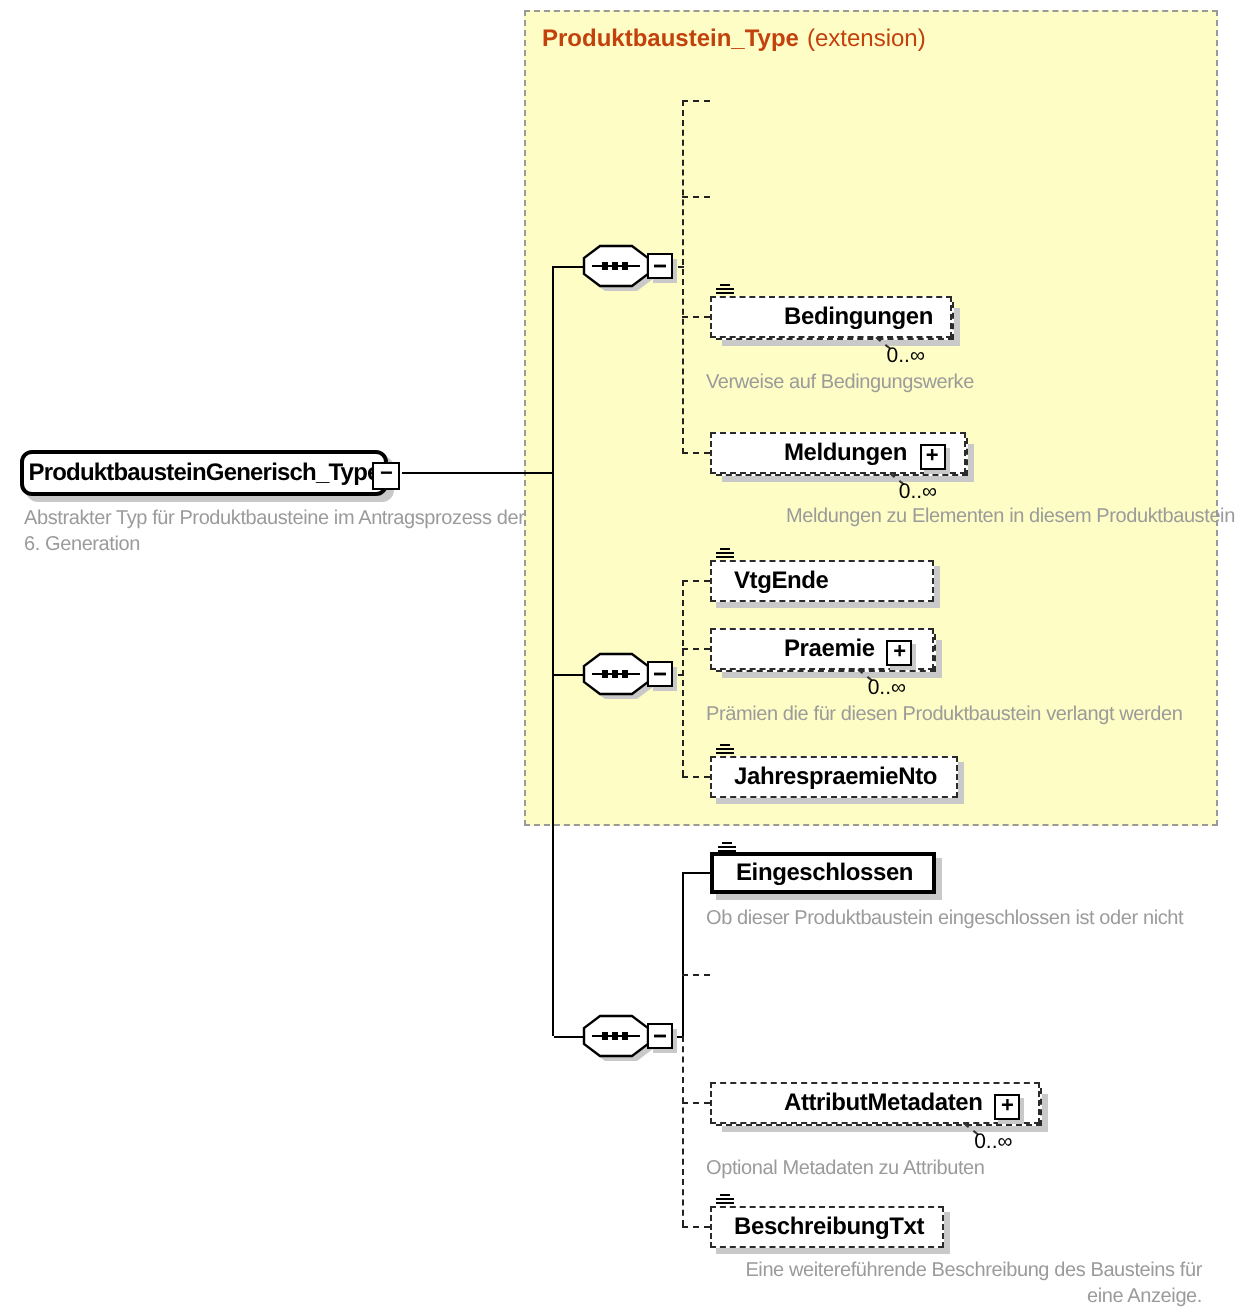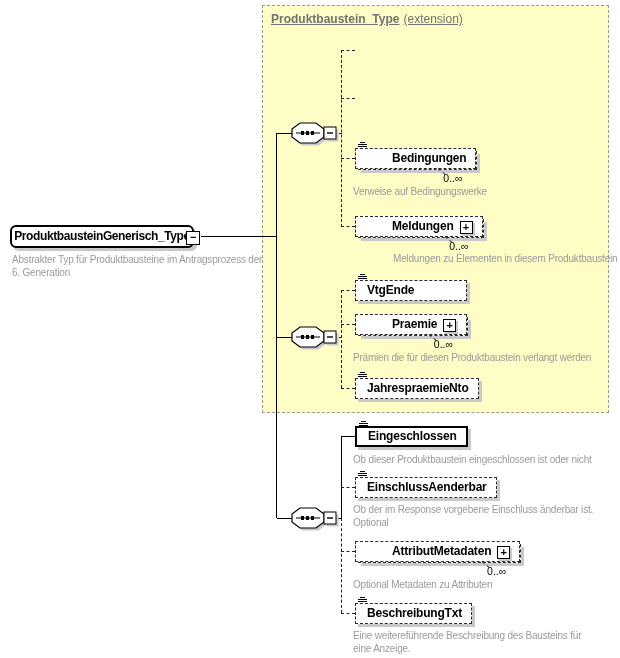--- a/index.html
+++ b/index.html
@@ -5,21 +5,21 @@
   html,body{margin:0;padding:0;background:#fff;}
   .canvas{
     position:relative;width:620px;height:658px;background:#fff;overflow:hidden;
     font-family:"Liberation Sans","DejaVu Sans",sans-serif;
   }
   
   .extbox{
     position:absolute;left:262px;top:5px;width:347px;height:408px;
     background:#fdfdc5;border:1px dashed #9a9a9a;box-sizing:border-box;
   }
-  .exttitle{position:absolute;left:8px;top:6px;font-size:12px;color:#737373;white-space:nowrap;text-decoration:underline;}
+  .exttitle{position:absolute;left:8px;top:6px;font-size:12px;color:#c2410c;white-space:nowrap;}
   .exttitle .b{font-weight:bold;}
   .exttitle .sfx{margin-left:4px;}
   
   .ln{position:absolute;}
   .lnh{height:0;border-top:1px solid #000;}
   .lnv{width:0;border-left:1px solid #000;}
   .lnh.dash{border-top-style:dashed;border-top-color:#222;}
   .lnv.dash{border-left-style:dashed;border-left-color:#222;}
   
   .rootwrap{position:absolute;left:10px;top:225px;z-index:1;}
@@ -215,46 +215,35 @@
       <span class="txticon">
           <i></i>
           <i></i>
           <i></i>
         </span>
       <span>Eingeschlossen</span>
     </div>
     <div class="desc" style="top:27px;width:268px;">Ob dieser Produktbaustein eingeschlossen ist oder nicht</div>
   </div>
 
-  <div class="node" style="top:477px;">
-    <div class="ebox">
-      <span class="txticon">
-          <i></i>
-          <i></i>
-          <i></i>
-        </span>
-      <span>EinschlussAenderbar</span>
-    </div>
-    <div class="desc" style="top:26px;width:256px;">Ob der im Response vorgebene Einschluss änderbar ist. Optional</div>
-  </div>
 
   <div class="node" style="top:541px;">
     <div class="ebox multi">
       <span>AttributMetadaten</span><span class="plusbox">+</span>
     </div>
     <span class="tick"></span>
     <span class="mult">0..∞</span>
     <div class="desc" style="top:37px;width:250px;">Optional Metadaten zu Attributen</div>
   </div>
 
   <div class="node" style="top:603px;">
     <div class="ebox">
       <span class="txticon">
           <i></i>
           <i></i>
           <i></i>
         </span>
       <span>BeschreibungTxt</span>
     </div>
-    <div class="desc" style="top:26px;width:248px;">Eine weitereführende Beschreibung des Bausteins für eine Anzeige.</div>
+    <div class="desc" style="top:26px;width:248px;text-align:right;">Eine weitereführende Beschreibung des Bausteins für eine Anzeige.</div>
   </div>
 
 </div>
 
 </body></html>

